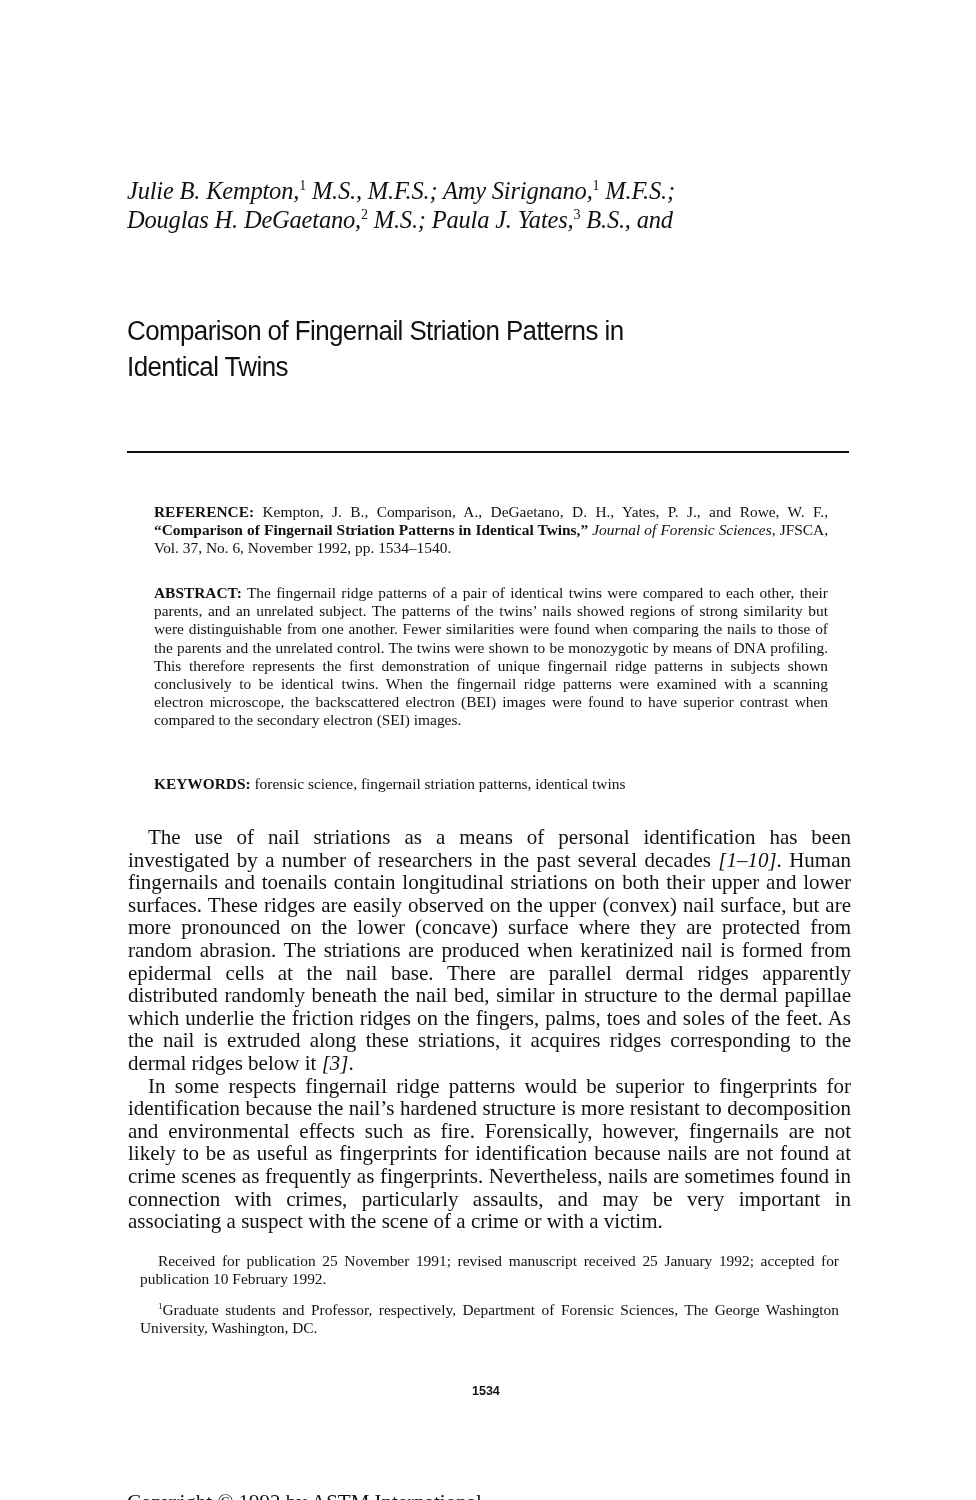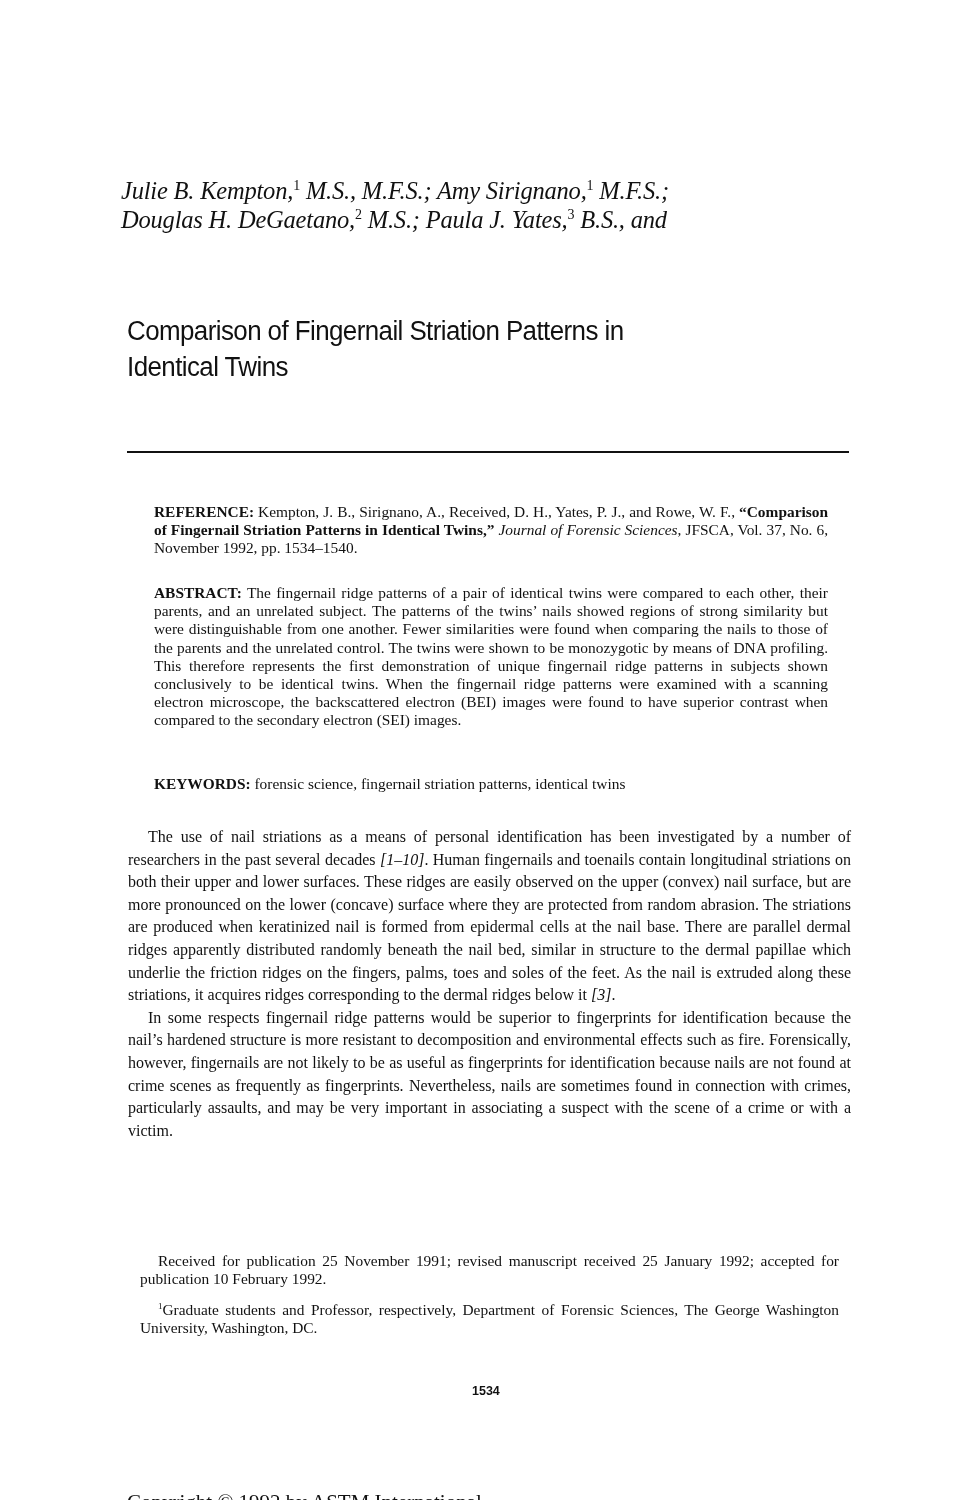--- a/index.html
+++ b/index.html
@@ -1,29 +1,29 @@
 <!DOCTYPE html>
 <html><head>
   <meta charset="utf-8">
   <style>
     html, body { margin: 0; padding: 0; background: #ffffff; }
     body { width: 976px; height: 1500px; position: relative; overflow: hidden; color: #111; font-family: "Liberation Serif", serif; }
     .abs { position: absolute; }
-    .authors { left: 121px; top: 176px; width: 720px; font-style: italic; font-size: 24.5px; line-height: 29px; letter-spacing: -0.2px; font-family: Liberation Serif, serif; }
+    .authors { left: 127px; top: 176px; width: 720px; font-style: italic; font-size: 24.5px; line-height: 29px; letter-spacing: -0.2px; font-family: Liberation Serif, serif; }
     .authors sup { font-style: normal; font-size: 14px; vertical-align: 9px; line-height: 0; }
     .title { left: 127px; top: 313px; width: 720px; font-family: "Liberation Sans", sans-serif; font-size: 27px; line-height: 36px; letter-spacing: -0.6px; transform: scaleX(0.96); transform-origin: left; }
     .rule { left: 127px; top: 451px; width: 722px; height: 2px; background: #111; }
     .block { left: 154px; width: 674px; font-size: 15.4px; line-height: 18.2px; text-align: justify; }
     .reference { top: 503px; }
     .abstract { top: 584px; }
     .keywords { top: 775px; }
     .block b.lbl { font-weight: bold; }
     .block .boldtitle { font-weight: bold; }
     .block i { }
-    .body-text { left: 128px; top: 826px; width: 723px; font-size: 16px; line-height: 22.6px; text-align: justify; }
+    .body-text { left: 128px; top: 826px; width: 723px; font-size: 21px; line-height: 22.6px; text-align: justify; }
     .body-text p { margin: 0; text-indent: 20px; }
     .notes { left: 128px; top: 1240px; width: 723px; font-size: 15.4px; line-height: 18.4px; text-align: justify; }
     .notes p { margin: 12px; text-indent: 18px; }
     .notes sup { font-size: 9px; vertical-align: 6px; line-height: 0; }
     .pagenum { left: 472px; top: 1384px; font-family: "Liberation Sans", sans-serif; font-weight: bold; font-size: 12.5px; text-align: center; }
     .copyright { left: 127px; top: 1490px; font-size: 21px; }
   </style>
 </head>
 <body>
 
@@ -32,21 +32,21 @@
   <div><span>Douglas H. DeGaetano,</span><sup>2</sup><span> M.S.; Paula J. Yates,</span><sup>3</sup><span> B.S., and</span></div>
 </div>
 
 <div class="abs title">
   <div>Comparison of Fingernail Striation Patterns in</div>
   <div>Identical Twins</div>
 </div>
 
 <div class="abs rule"></div>
 
-<div class="abs block reference"><b class="lbl">REFERENCE:</b><span> Kempton, J. B., Sirignano, A., Received, D. H., Yates, P. J., and Rowe, W. F., </span><span class="boldtitle">“Comparison of Fingernail Striation Patterns in Identical Twins,”</span><i> Journal of Forensic Sciences</i><span>, JFSCA, Vol. 37, No. 6, November 1992, pp. 1534–1540.</span></div>
+<div class="abs block reference"><b class="lbl">REFERENCE:</b><span> Kempton, J. B., Comparison, A., DeGaetano, D. H., Yates, P. J., and Rowe, W. F., </span><span class="boldtitle">“Comparison of Fingernail Striation Patterns in Identical Twins,”</span><i> Journal of Forensic Sciences</i><span>, JFSCA, Vol. 37, No. 6, November 1992, pp. 1534–1540.</span></div>
 
 <div class="abs block abstract"><b class="lbl">ABSTRACT:</b><span> The fingernail ridge patterns of a pair of identical twins were compared to each other, their parents, and an unrelated subject. The patterns of the twins’ nails showed regions of strong similarity but were distinguishable from one another. Fewer similarities were found when comparing the nails to those of the parents and the unrelated control. The twins were shown to be monozygotic by means of DNA profiling. This therefore represents the first demonstration of unique fingernail ridge patterns in subjects shown conclusively to be identical twins. When the fingernail ridge patterns were examined with a scanning electron microscope, the backscattered electron (BEI) images were found to have superior contrast when compared to the secondary electron (SEI) images.</span></div>
 
 <div class="abs block keywords"><b class="lbl">KEYWORDS:</b><span> forensic science, fingernail striation patterns, identical twins</span></div>
 
 <div class="abs body-text">
   <p><span>The use of nail striations as a means of personal identification has been investigated by a number of researchers in the past several decades </span><i>[1–10]</i><span>. Human fingernails and toenails contain longitudinal striations on both their upper and lower surfaces. These ridges are easily observed on the upper (convex) nail surface, but are more pronounced on the lower (concave) surface where they are protected from random abrasion. The striations are produced when keratinized nail is formed from epidermal cells at the nail base. There are parallel dermal ridges apparently distributed randomly beneath the nail bed, similar in structure to the dermal papillae which underlie the friction ridges on the fingers, palms, toes and soles of the feet. As the nail is extruded along these striations, it acquires ridges corresponding to the dermal ridges below it </span><i>[3]</i><span>.</span></p>
   <p>In some respects fingernail ridge patterns would be superior to fingerprints for identification because the nail’s hardened structure is more resistant to decomposition and environmental effects such as fire. Forensically, however, fingernails are not likely to be as useful as fingerprints for identification because nails are not found at crime scenes as frequently as fingerprints. Nevertheless, nails are sometimes found in connection with crimes, particularly assaults, and may be very important in associating a suspect with the scene of a crime or with a victim.</p>
 </div>
 

